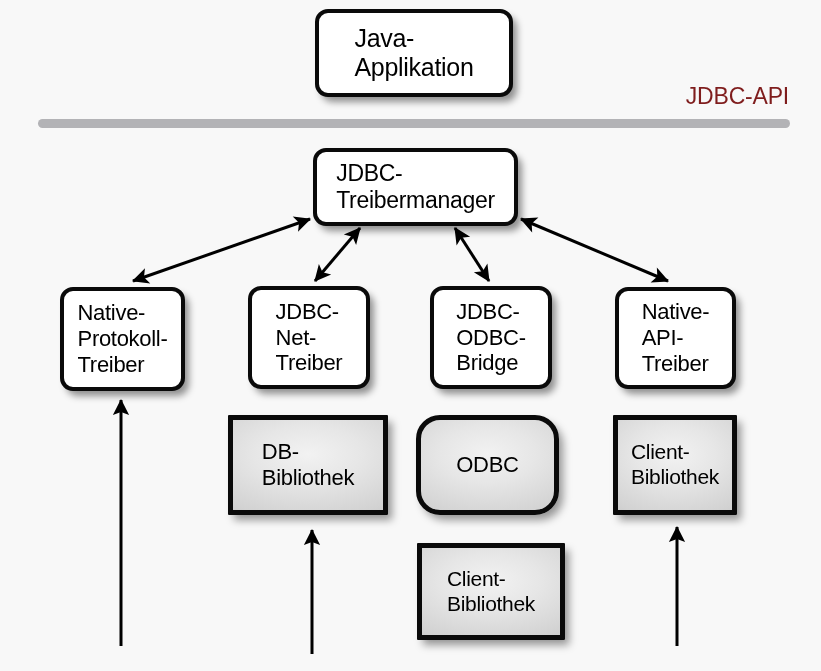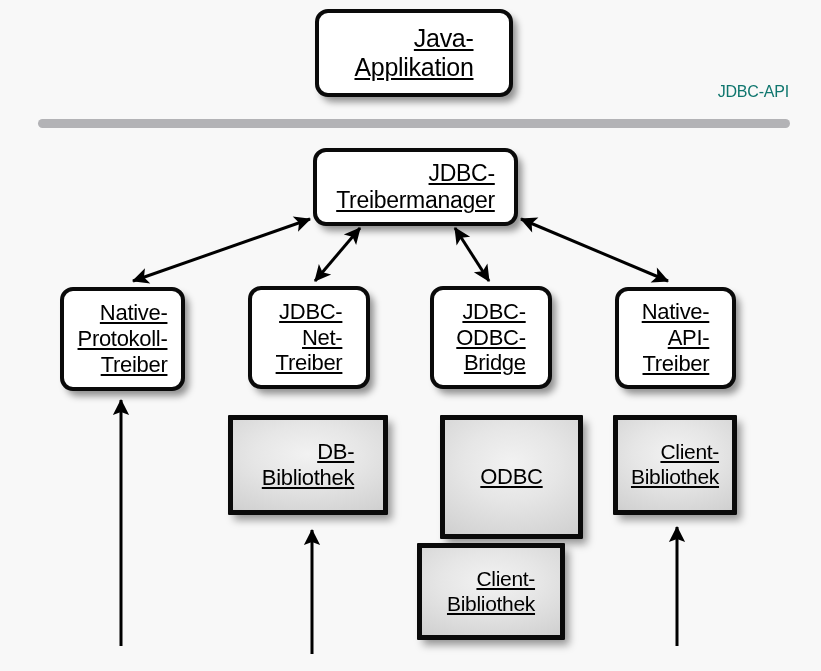--- a/index.html
+++ b/index.html
@@ -20,27 +20,26 @@
     left: 0;
     top: 0;
     width: 821px;
     height: 671px;
   }
 
   
   .node-label {
     position: relative;
     z-index: 2;
-    text-align: right;
+    text-align: left;
     line-height: 1.18;
     color: #000;
     letter-spacing: -0.3px;
     white-space: pre-line;
     pointer-events: none;
-    text-decoration: underline;
   }
 
   
   .rbox {
     position: absolute;
     box-sizing: border-box;
     background: #ffffff;
     border: 4px solid #0a0a0a;
     border-radius: 13px;
     display: flex;
@@ -79,22 +78,22 @@
     height: 9px;
     background: #b3b3b6;
     border-radius: 5px;
     z-index: 3;
   }
 
   #api-label {
     position: absolute;
     right: 32px;
     top: 83px;
-    font-size: 16px;
-    color: #0f766e;
+    font-size: 23px;
+    color: #7f1d1d;
     letter-spacing: -0.2px;
     z-index: 4;
   }
 
   
   #arrows {
     position: absolute;
     left: 0;
     top: 0;
     width: 821px;
@@ -166,21 +165,21 @@
     <div class="node-label" style="font-size:22px;">Native-
 API-
 Treiber</div>
   </div>
 
   <div class="gbox" style="left:228px; top:415px; width:160px; height:100px;">
     <div class="node-label" style="font-size:22px;">DB-
 Bibliothek</div>
   </div>
 
-  <div class="gbox" style="left:440px; top:415px; width:143px; height:124px;">
+  <div class="gbox" style="left:416px; top:415px; width:143px; height:100px;border-radius:24px;">
     <div class="node-label" style="font-size:22px;">ODBC</div>
   </div>
 
   <div class="gbox" style="left:613px; top:415px; width:124px; height:100px;">
     <div class="node-label" style="font-size:21px;">Client-
 Bibliothek</div>
   </div>
 
   <div class="gbox" style="left:417px; top:543px; width:148px; height:97px;">
     <div class="node-label" style="font-size:21px;">Client-

